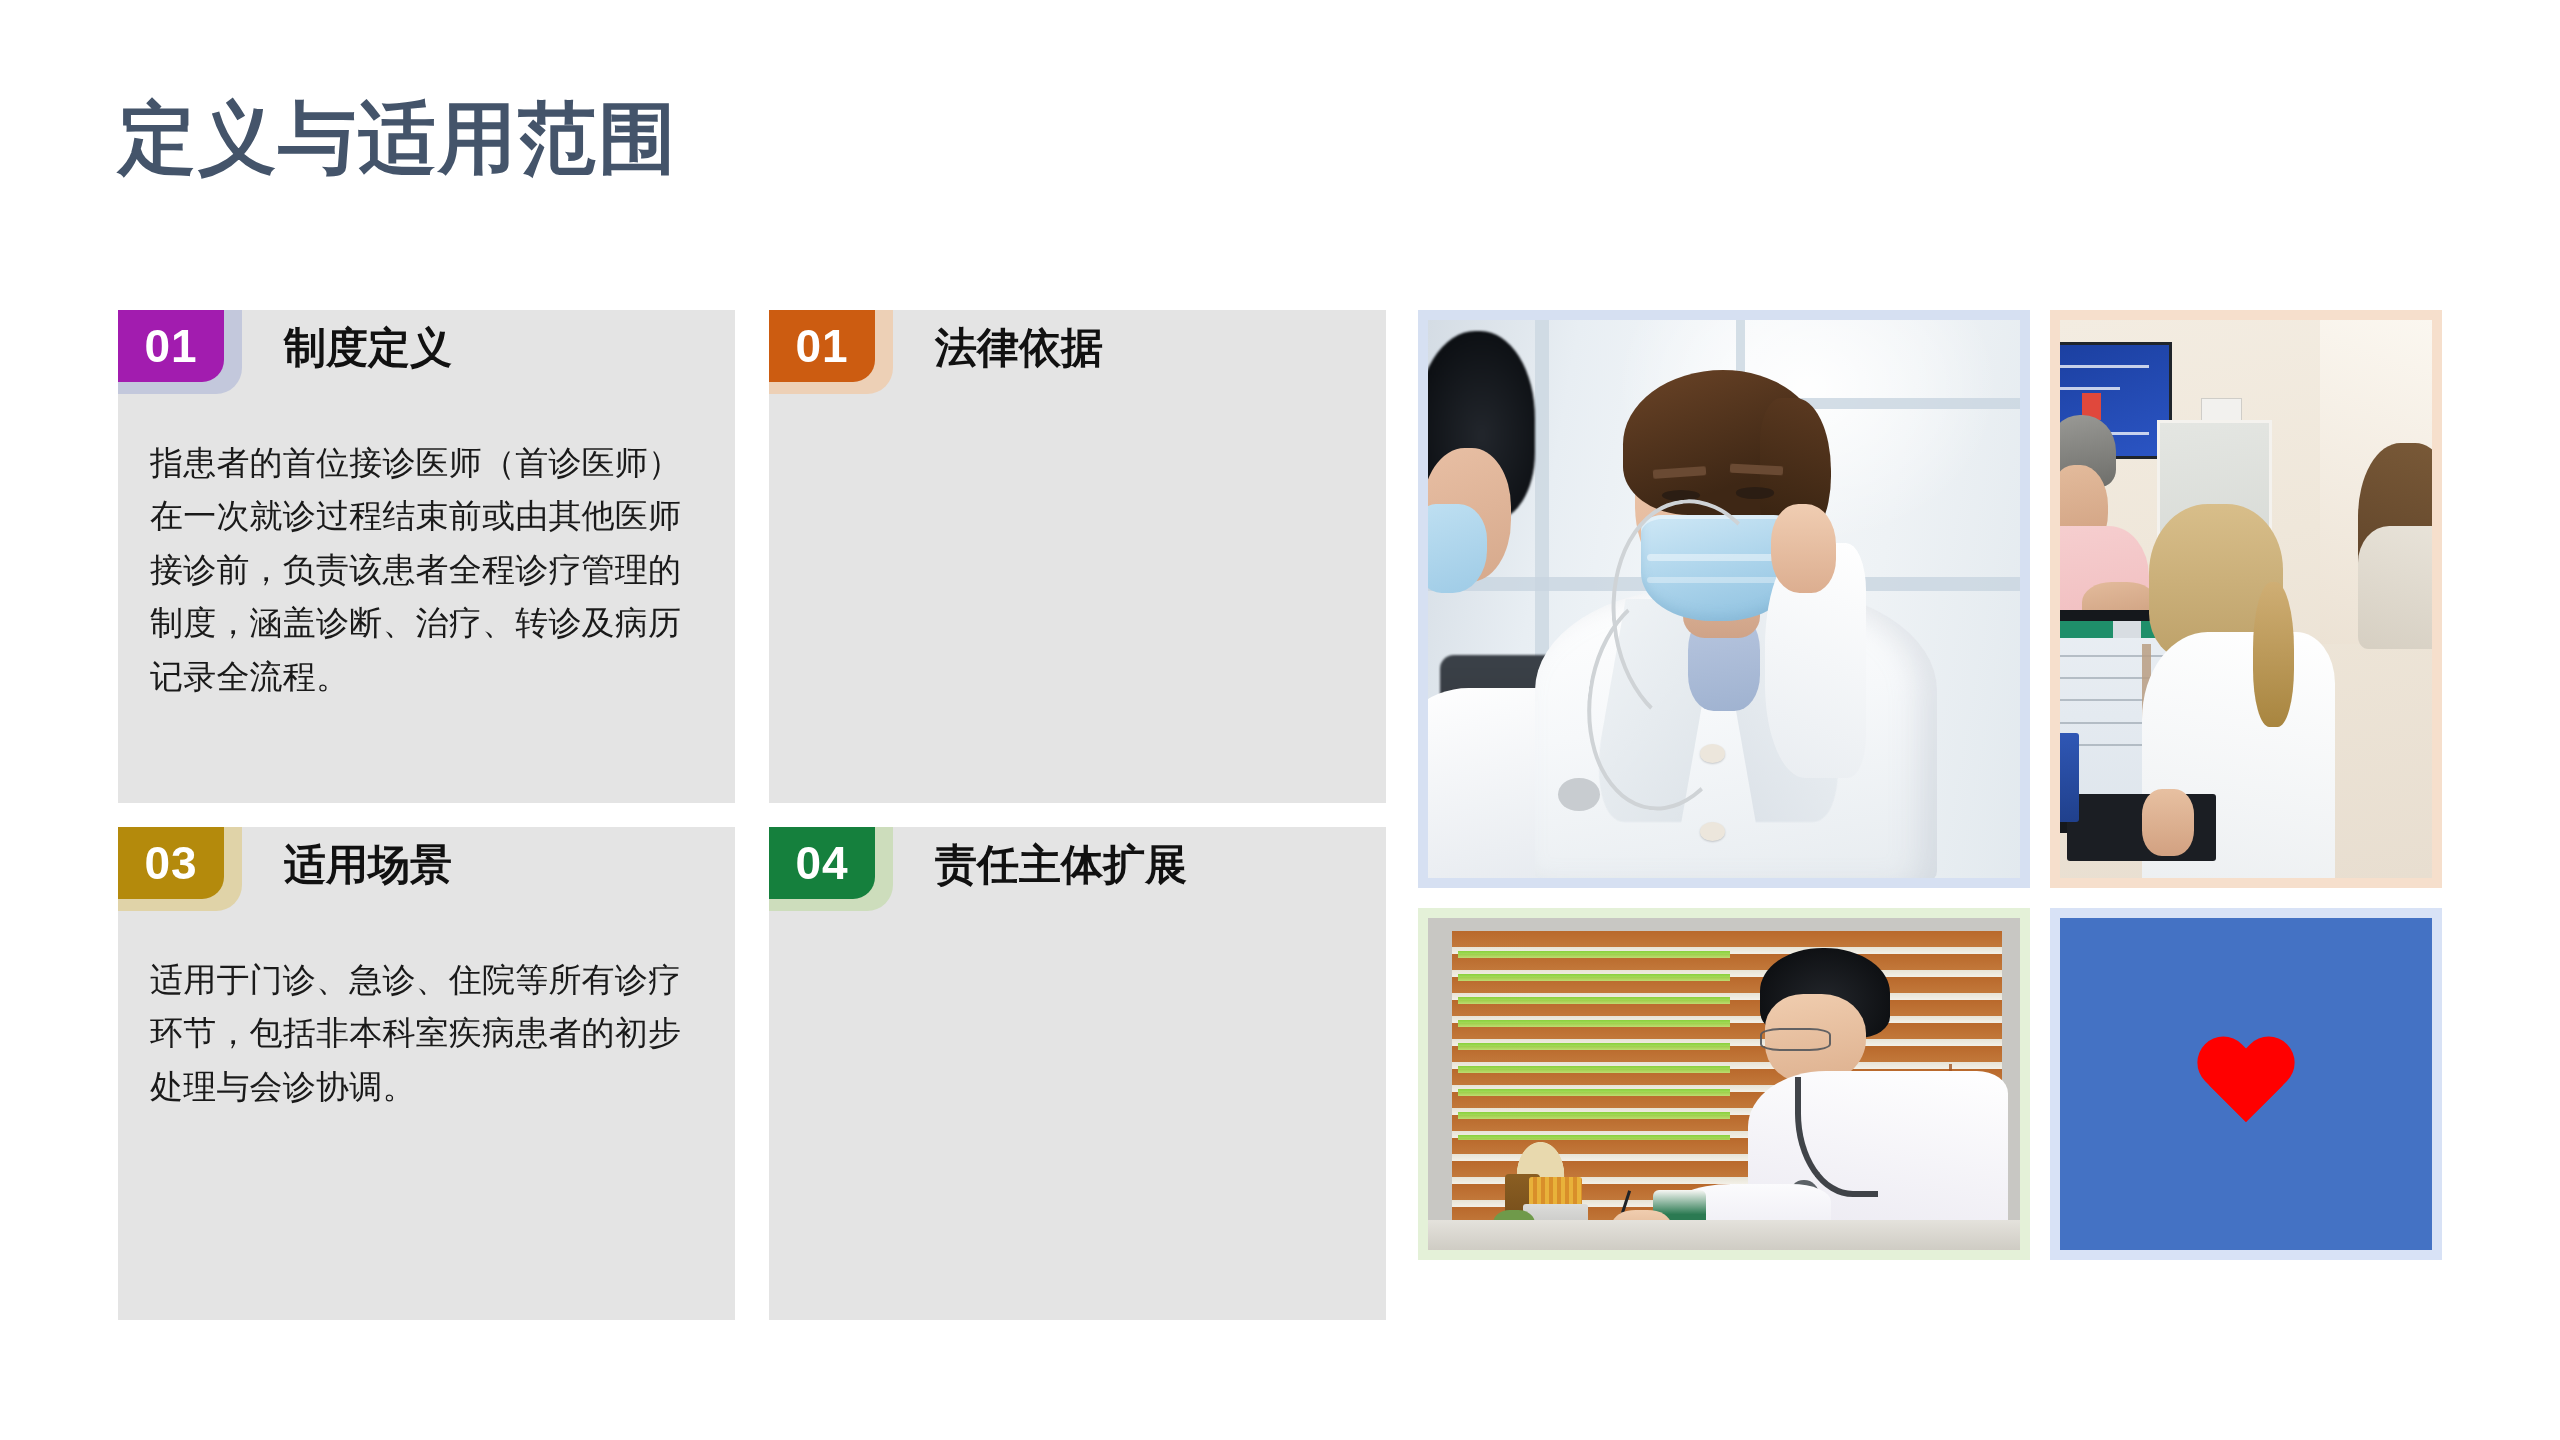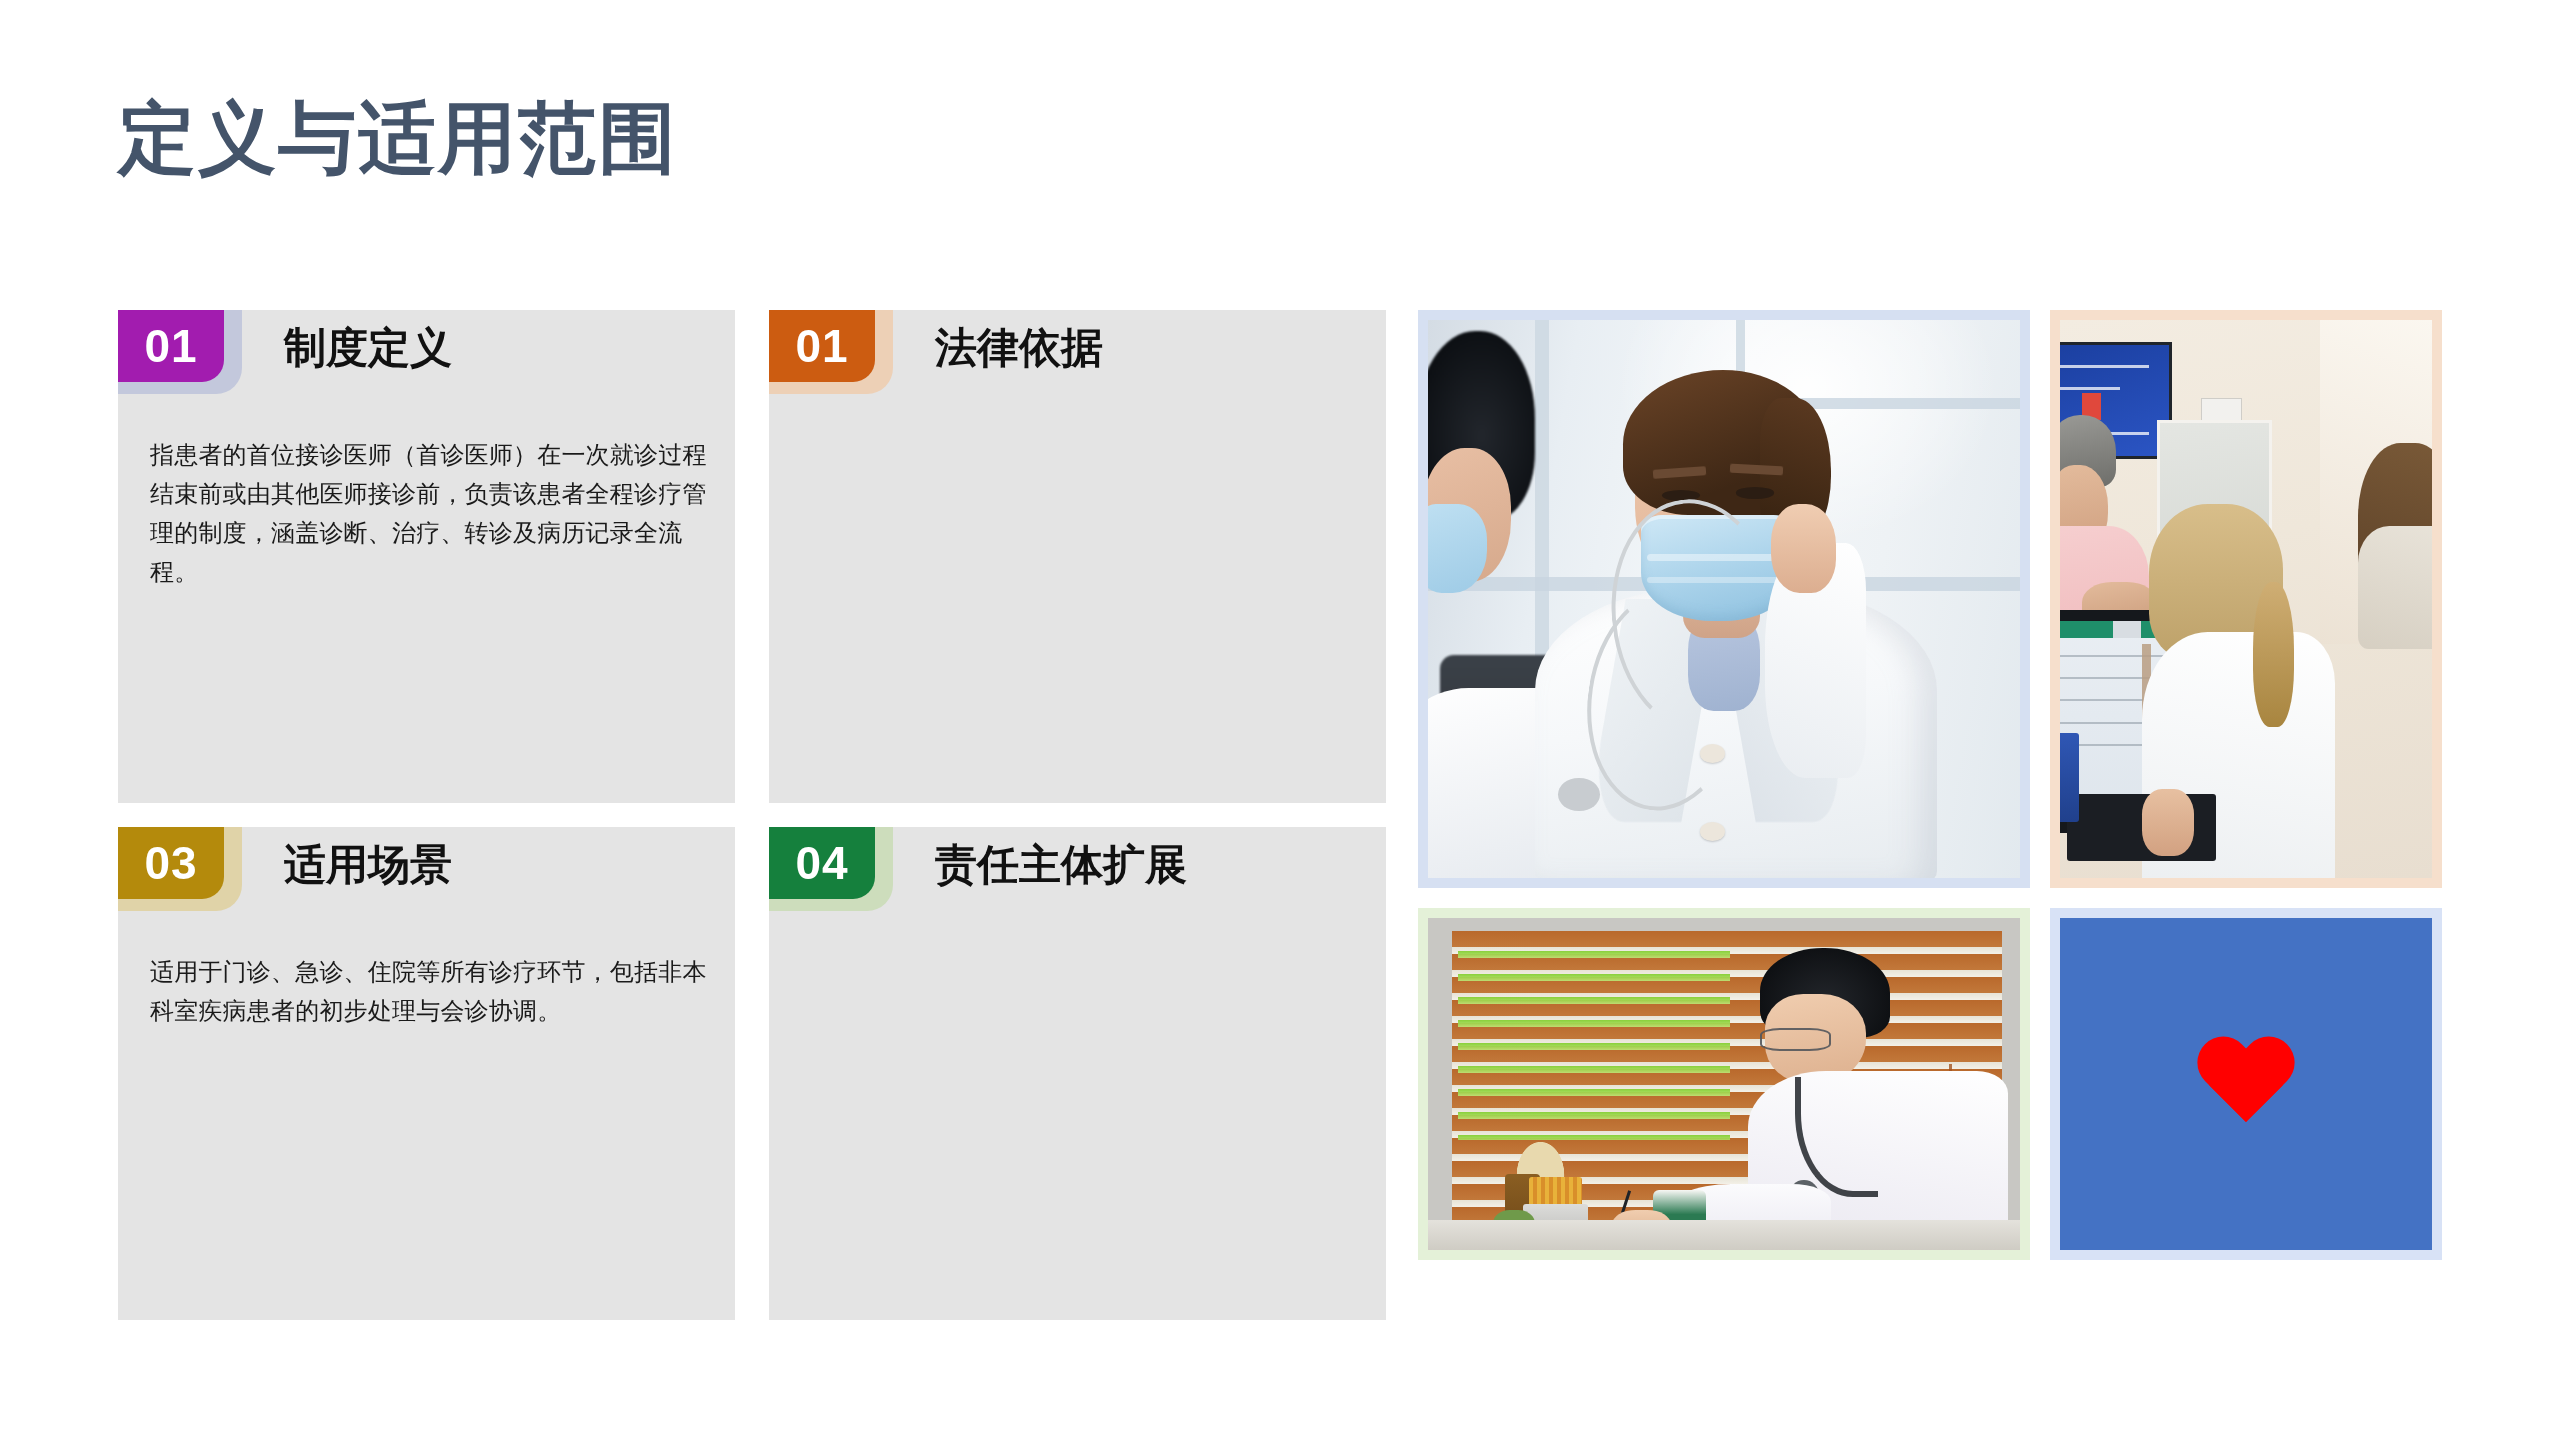--- a/index.html
+++ b/index.html
@@ -89,21 +89,21 @@
     color: #111111;
     line-height: 1.15;
     white-space: nowrap;
   }
 
   .card-body {
     position: absolute;
     left: 32px;
     top: 126px;
     right: 26px;
-    font-size: 24px;
+    font-size: 33px;
     line-height: 1.62;
     color: #1A1A1A;
     letter-spacing: 0.2px;
   }
 
   
   .photos {
     position: absolute;
     left: 1418px;
     top: 310px;

